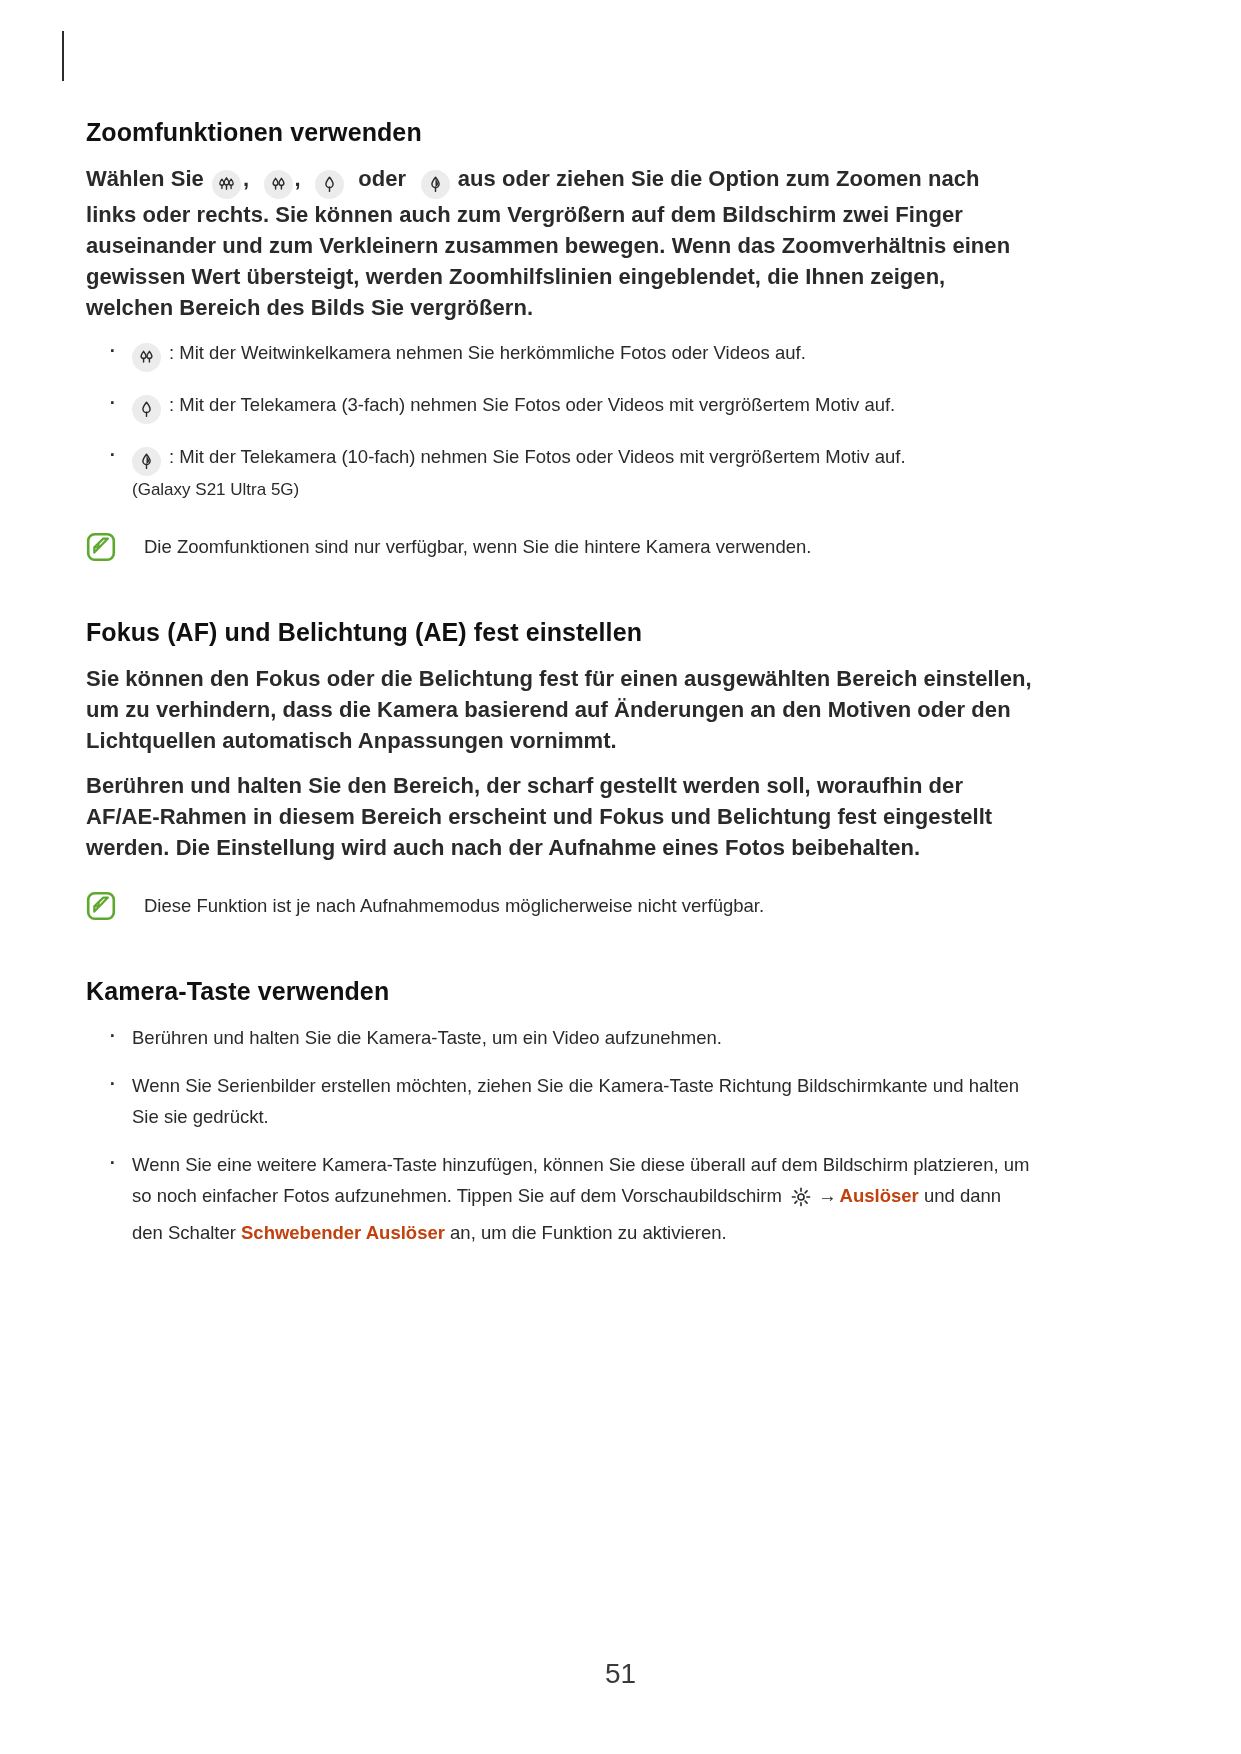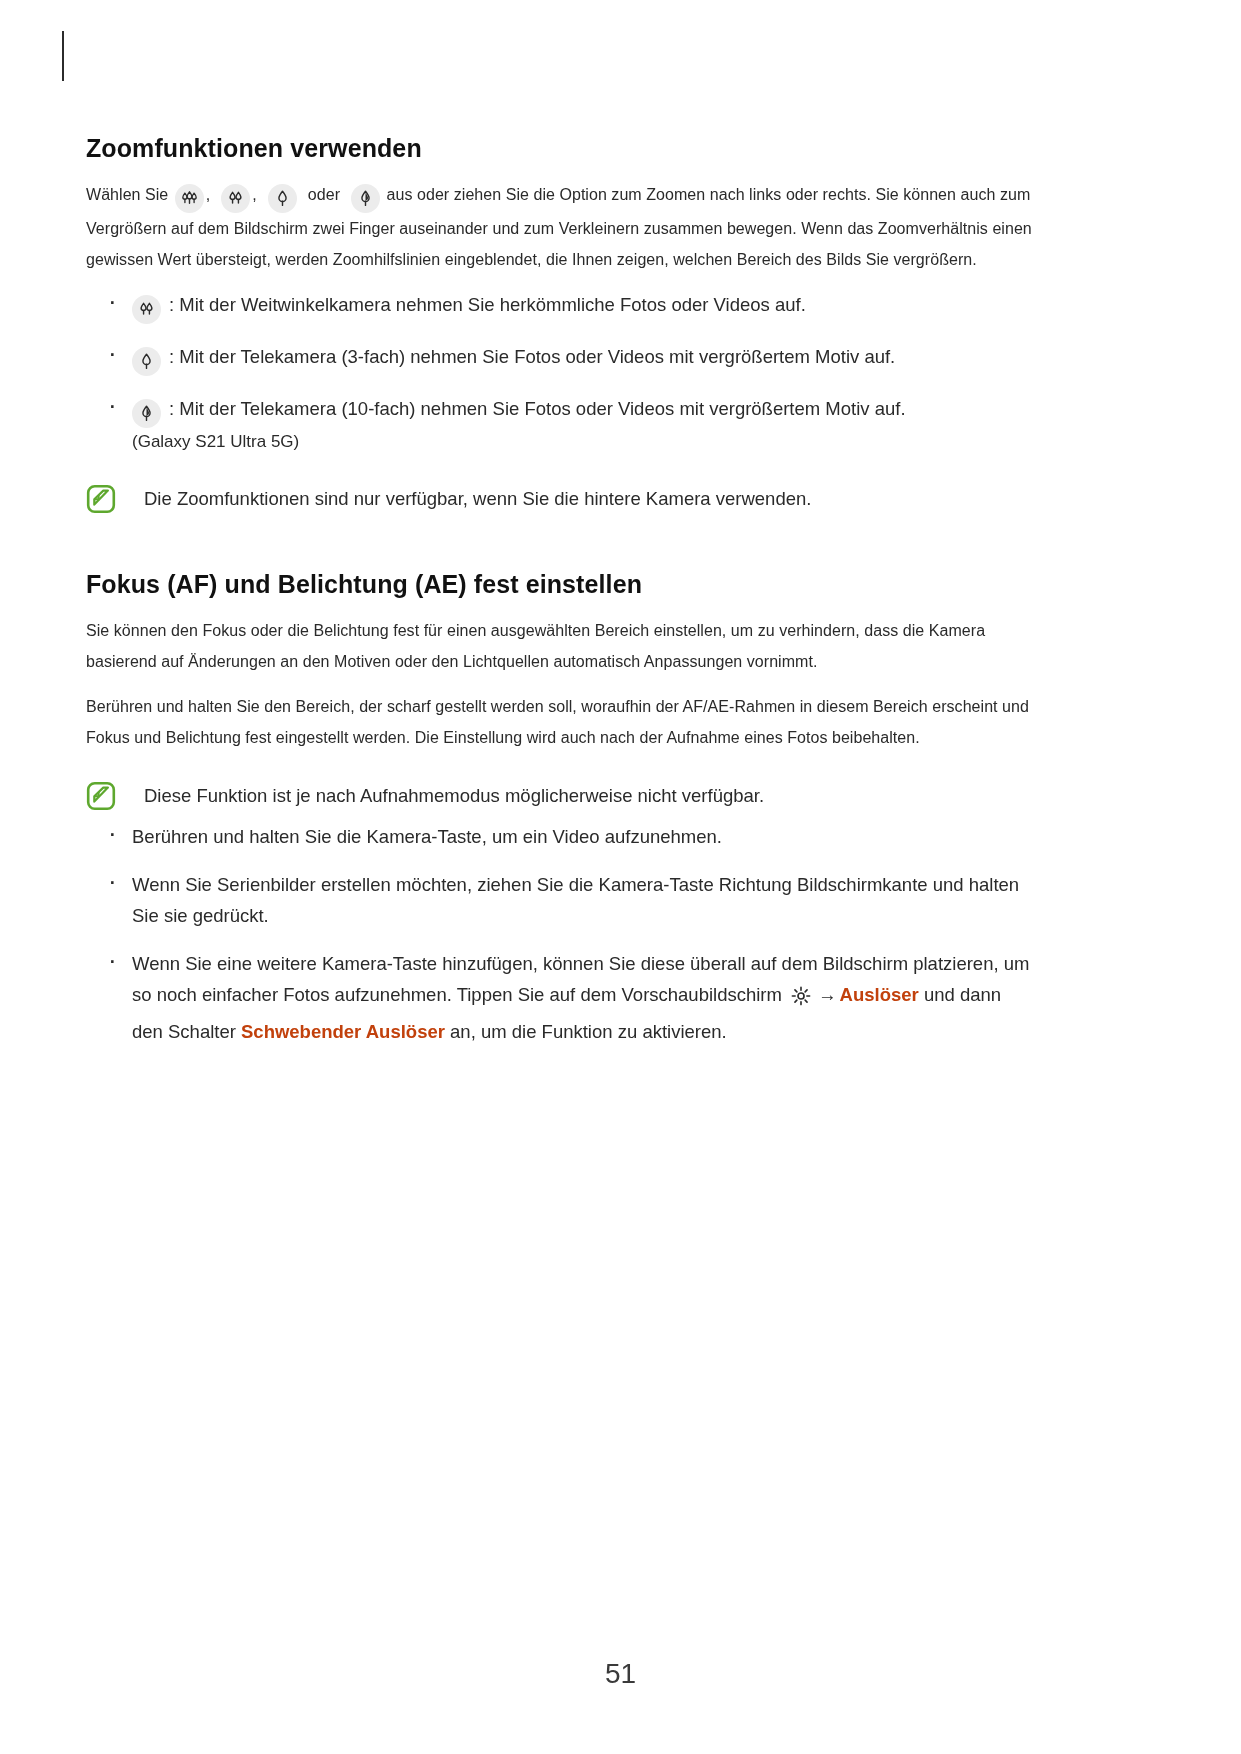--- a/index.html
+++ b/index.html
@@ -39,40 +39,40 @@
     letter-spacing: 0.1px;
     white-space: nowrap;
   }
 
   
   .content {
     position: absolute;
     top: 118px;
     left: 86px;
     width: 950px;
-    margin-top: 16px;
   }
 
   h2.section-title {
     font-size: 25px;
     font-weight: bold;
     color: #111111;
     margin: 0 0 16px 0;
     letter-spacing: 0.1px;
   }
   h2.section-title.spaced-top {
     margin-top: 56px;
   }
 
   p.body-text {
-    font-size: 16px;
+    font-size: 22px;
     line-height: 31px;
     color: #2a2a2a;
     margin: 0 0 14px 0;
     letter-spacing: 0.05px;
+    font-weight: bold;
   }
   p.body-text:last-child { margin-bottom: 0; }
 
   
   .icon-chip {
     display: inline-flex;
     align-items: center;
     justify-content: center;
     width: 29px;
     height: 29px;
@@ -243,20 +243,21 @@
     <span class="note-icon">
       <svg width="30" height="30" viewBox="0 0 30 30">
         <rect x="2.2" y="2.2" width="25.6" height="25.6" rx="6.5" ry="6.5" fill="none" stroke="#5ea82e" stroke-width="2.6"></rect>
         <path d="M8.3 20.6 L8.3 15.2 L17.3 6.6 L21.9 6.6 L8.3 20.6 Z" fill="none" stroke="#5ea82e" stroke-width="2.2" stroke-linejoin="round"></path>
         <path d="M8.3 15.2 L12.6 15.2 L12.6 10.9" fill="none" stroke="#5ea82e" stroke-width="2.0" stroke-linejoin="round"></path>
       </svg>
     </span>
     <span class="note-text">Diese Funktion ist je nach Aufnahmemodus möglicherweise nicht verfügbar.</span>
   </div>
 
+  <h2 class="section-title spaced-top">Kamera-Taste verwenden</h2>
 
   <ul class="bullets">
     <li>Berühren und halten Sie die Kamera-Taste, um ein Video aufzunehmen.</li>
     <li>Wenn Sie Serienbilder erstellen möchten, ziehen Sie die Kamera-Taste Richtung Bildschirmkante und halten Sie sie gedrückt.</li>
     <li><span>Wenn Sie eine weitere Kamera-Taste hinzufügen, können Sie diese überall auf dem Bildschirm platzieren, um so noch einfacher Fotos aufzunehmen. Tippen Sie auf dem Vorschaubildschirm</span>&nbsp;<span class="gear-inline"><svg width="22" height="22" viewBox="0 0 24 24">
             <circle cx="12" cy="12" r="3.3" fill="none" stroke="#2b2b2b" stroke-width="1.8"></circle>
             <path d="M12 2.6v3.0M12 18.4v3.0M2.6 12h3.0M18.4 12h3.0M5.4 5.4l2.1 2.1M16.5 16.5l2.1 2.1M18.6 5.4l-2.1 2.1M7.5 16.5l-2.1 2.1" fill="none" stroke="#2b2b2b" stroke-width="1.8" stroke-linecap="round"></path>
           </svg></span><span class="arrow-inline">→</span><span class="bold">Auslöser</span>&nbsp;<span>und dann den Schalter</span>&nbsp;<span class="bold">Schwebender Auslöser</span>&nbsp;<span>an, um die Funktion zu aktivieren.</span></li>
   </ul>
 

